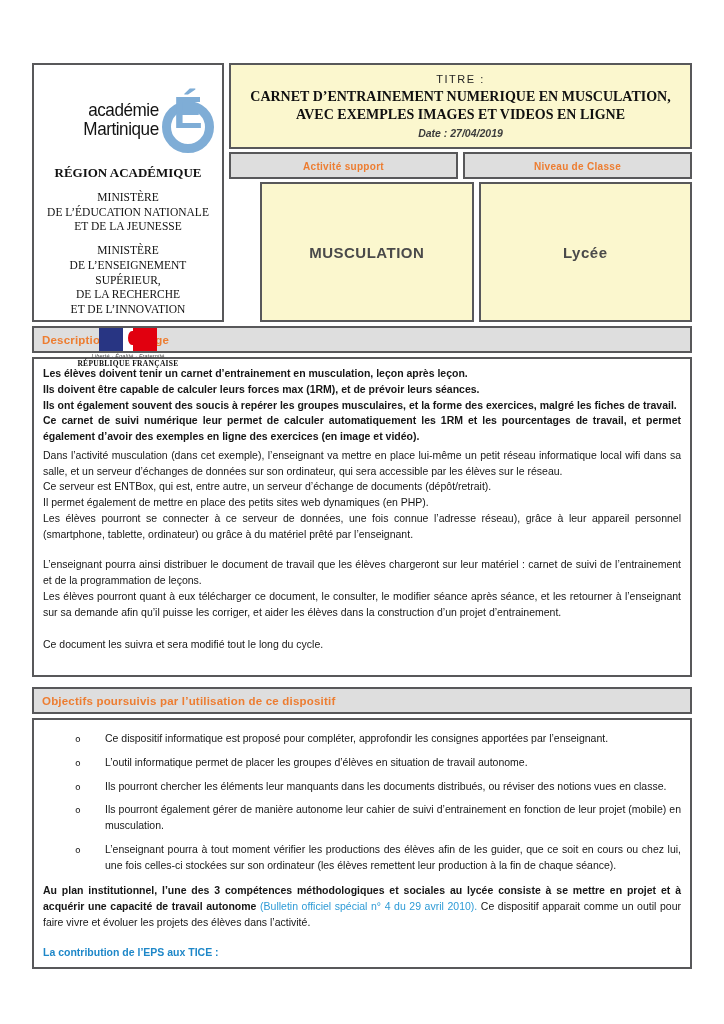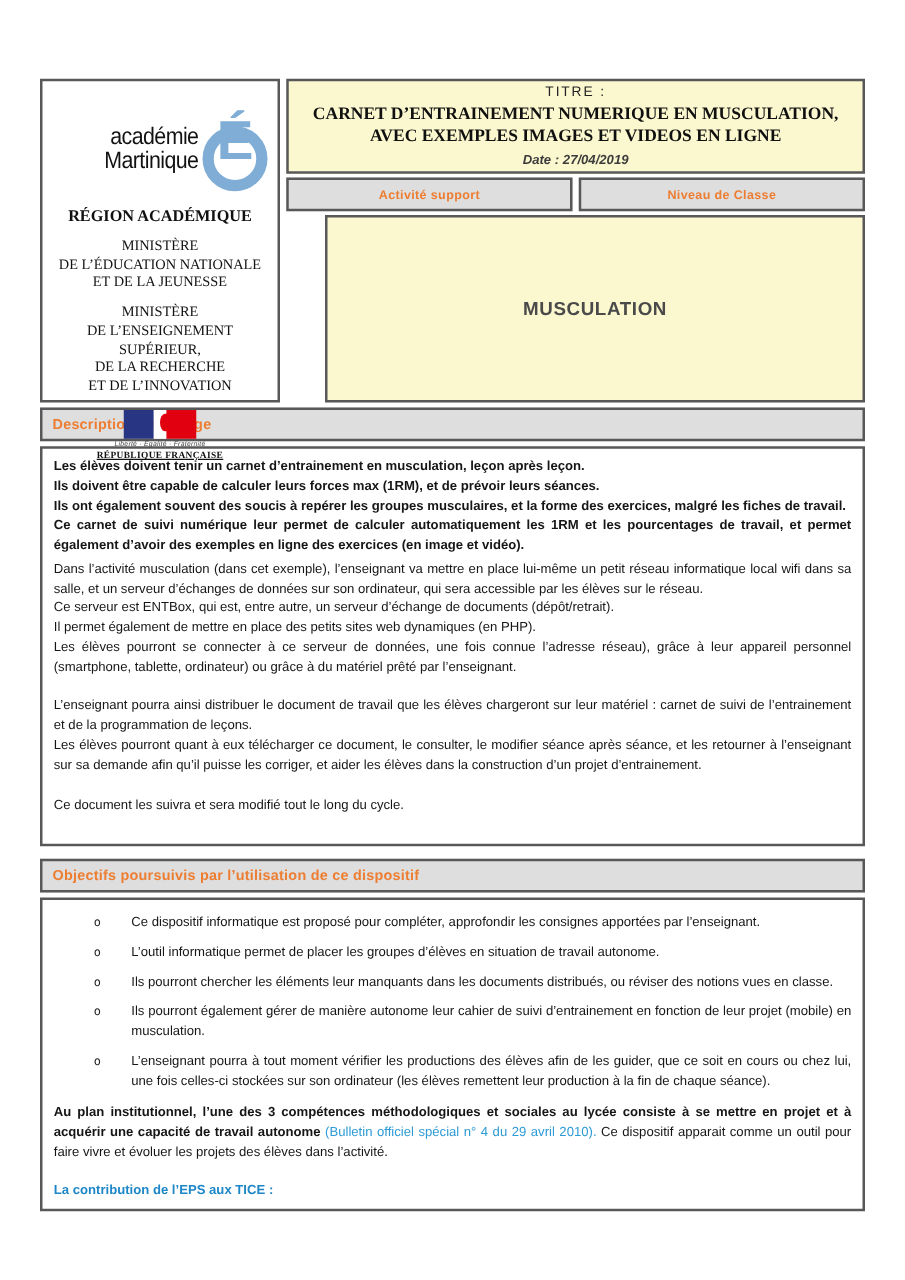--- a/index.html
+++ b/index.html
@@ -32,24 +32,24 @@
   .region{font-family:"Liberation Serif",serif;font-weight:bold;font-size:13px;margin-top:10px;text-align:center;color:#111;}
   .ministry{font-family:"Liberation Serif",serif;font-size:11.5px;line-height:1.28;text-align:center;margin-top:9px;white-space:pre-line;color:#111;}
   .flag-logo{margin-top:11px;text-align:center;}
   .flag-bars{display:flex;height:23px;width:58px;margin:0 auto;position:relative;}
   .flag-bars .fb{flex:1;}
   .fb.b{background:#283583;}
   .fb.w{background:#fff;max-width:10px;position:relative;}
   .fb.w::after{content:"";position:absolute;right:-3px;top:3px;width:8px;height:14px;background:#e1000f;border-radius:50% 0 0 50%;}
   .fb.r{background:#e1000f;}
   .motto{font-size:5.5px;font-style:italic;margin-top:2px;color:#444;letter-spacing:.2px;}
-  .republic{font-size:7.5px;font-weight:bold;letter-spacing:.3px;color:#111;font-family:"Liberation Serif",serif;text-decoration:underline;}
+  .republic{font-size:7.5px;font-weight:bold;letter-spacing:.3px;color:#111;font-family:"Liberation Serif",serif;}
 
   .right-col{flex:1;display:flex;flex-direction:column;gap:3px;}
-  .title-box{height:76px;background:var(--yellow);text-align:center;display:flex;flex-direction:column;justify-content:center;gap:3px;padding:4px 10px;}
+  .title-box{height:86px;background:var(--yellow);text-align:center;display:flex;flex-direction:column;justify-content:center;gap:3px;padding:4px 10px;}
   .titre-label{font-size:11px;letter-spacing:1.5px;color:#222;}
   .doc-title{font-family:"Liberation Serif",serif;font-weight:bold;font-size:14px;line-height:1.3;color:#101010;}
   .doc-date{font-size:10.5px;font-weight:bold;color:#3c3c3c;font-style:italic;}
   .pair-row{display:flex;gap:5px;border-radius:13px;}
   .pair-row .cell{flex:1;}
   .headers-row .cell{background:var(--gray);border:2px solid var(--border);color:var(--orange);font-weight:bold;font-size:10px;text-align:center;padding:7px 0 5px;letter-spacing:.3px;}
   .values-row{flex:1;padding-left:31px;}
   .values-row .cell{background:var(--yellow);border:2px solid var(--border);display:flex;align-items:center;justify-content:center;font-weight:bold;font-size:15px;color:#4a4a4a;letter-spacing:.5px;}
 
   
@@ -111,20 +111,21 @@
         <div class="titre-label">TITRE :</div>
         <div class="doc-title">CARNET D’ENTRAINEMENT NUMERIQUE EN MUSCULATION, AVEC EXEMPLES IMAGES ET VIDEOS EN LIGNE</div>
         <div class="doc-date">Date : 27/04/2019</div>
       </div>
       <div class="pair-row headers-row">
         <div class="cell">Activité support</div>
         <div class="cell">Niveau de Classe</div>
       </div>
       <div class="pair-row values-row">
         <div class="cell">MUSCULATION</div>
+        <div class="cell">Lycée</div>
       </div>
     </div>
   </div>
 
   <div class="section-header box">Description de l’usage</div>
   <div class="section-body box" id="desc">
     <p class="p1">Les élèves doivent tenir un carnet d’entrainement en musculation, leçon après leçon.
 Ils doivent être capable de calculer leurs forces max (1RM), et de prévoir leurs séances.
 Ils ont également souvent des soucis à repérer les groupes musculaires, et la forme des exercices, malgré les fiches de travail.
 Ce carnet de suivi numérique leur permet de calculer automatiquement les 1RM et les pourcentages de travail, et permet également d’avoir des exemples en ligne des exercices (en image et vidéo).</p>

